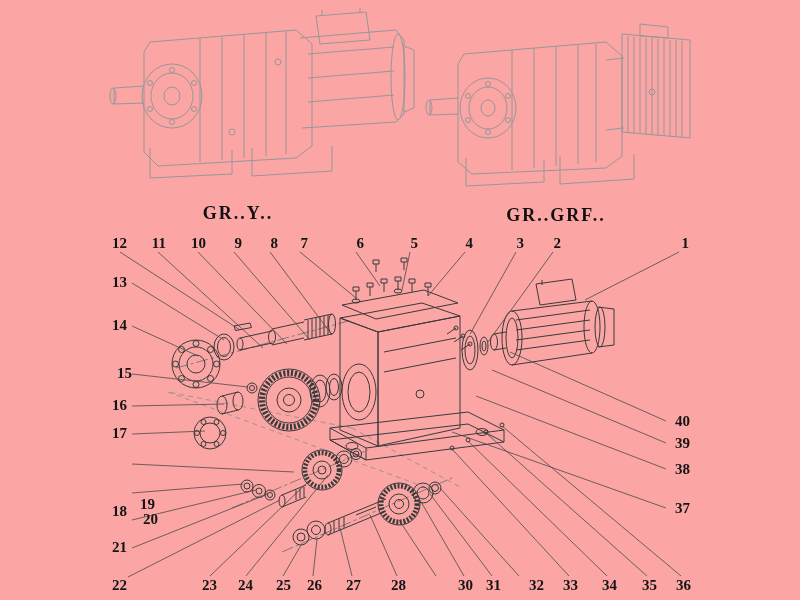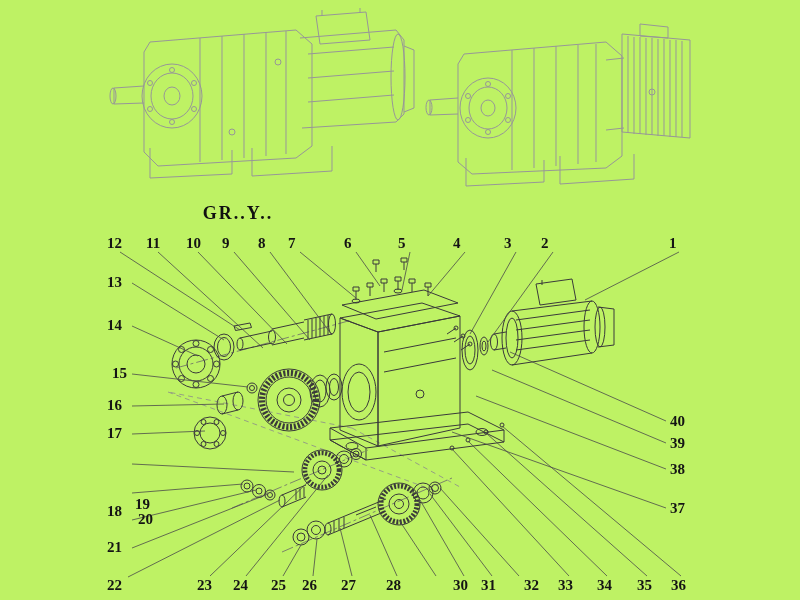--- a/index.html
+++ b/index.html
@@ -1,24 +1,24 @@
 <!DOCTYPE html>
 <html><head>
 <meta charset="utf-8">
 <style>
   html,body{margin:0;padding:0;background:#fff;}
   .stage{
-    position:relative;width:800px;height:600px;background:#bef264;
+    position:relative;width:800px;height:600px;background:#fca5a5;
     font-family:"Liberation Serif", serif;overflow:hidden;
   }
   .art{position:absolute;left:0;top:0;}
   .callout{
     position:absolute;transform:translate(-50%,-50%);
     font-size:15px;font-weight:bold;color:#141414;
-    text-align:left;min-width:20px;line-height:1;
+    text-align:right;min-width:20px;line-height:1;
     user-select:none;
   }
   .model-title{
     position:absolute;transform:translate(-50%,-50%);
     font-size:18px;font-weight:bold;letter-spacing:2px;color:#101010;
     white-space:nowrap;
   }
 </style>
 </head>
 <body>
@@ -297,20 +297,21 @@
       <line x1="647" y1="576" x2="486" y2="433"></line>
       <line x1="681" y1="576" x2="502" y2="426"></line>
       <line x1="666" y1="508" x2="452" y2="432"></line>
       <line x1="666" y1="469" x2="476" y2="396"></line>
       <line x1="666" y1="443" x2="492" y2="370"></line>
       <line x1="666" y1="421" x2="510" y2="352"></line>
     </g>
   </svg>
 
   <div class="model-title" style="left:238px;top:213px;">GR..Y..</div>
+  <div class="model-title" style="left:556px;top:215px;">GR..GRF..</div>
 
   <div class="callout" style="left:679px;top:243px;">1</div>
   <div class="callout" style="left:551px;top:243px;">2</div>
   <div class="callout" style="left:514px;top:243px;">3</div>
   <div class="callout" style="left:463px;top:243px;">4</div>
   <div class="callout" style="left:408px;top:243px;">5</div>
   <div class="callout" style="left:354px;top:243px;">6</div>
   <div class="callout" style="left:298px;top:243px;">7</div>
   <div class="callout" style="left:268px;top:243px;">8</div>
   <div class="callout" style="left:232px;top:243px;">9</div>

